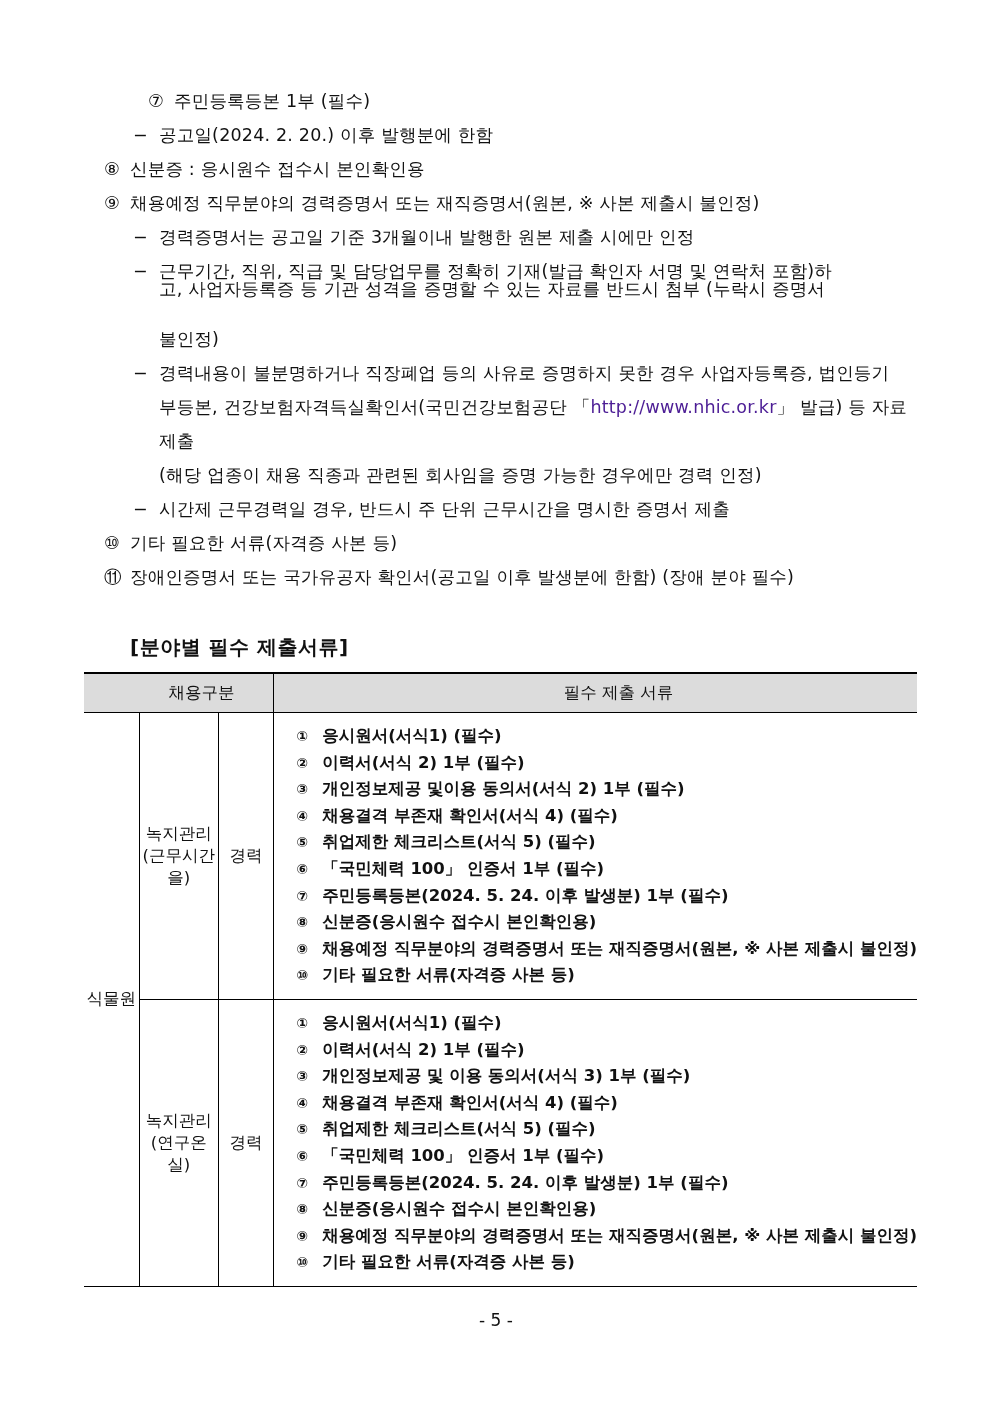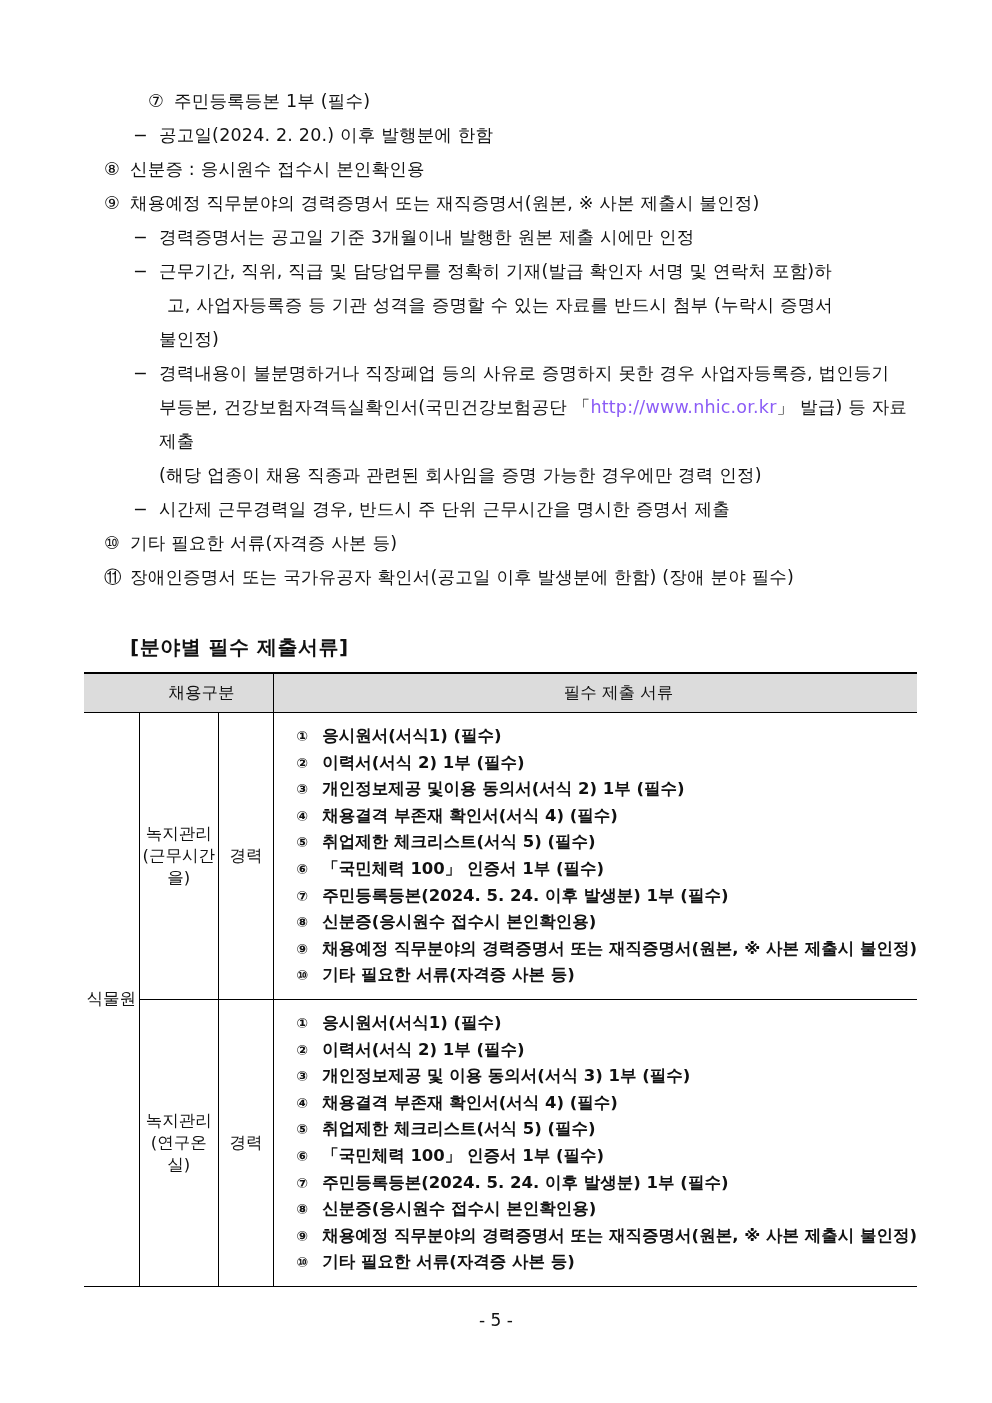--- a/index.html
+++ b/index.html
@@ -1,20 +1,20 @@
 <!DOCTYPE html>
 <html><head>
   <meta charset="utf-8">
   <style>
     html, body { margin: 0; padding: 0; background: #ffffff; }
     body { width: 992px; height: 1403px; position: relative; overflow: hidden;
            font-family: "DejaVu Sans", "Liberation Sans", sans-serif; color: #111; }
     .line { position: absolute; font-size: 17.5px; white-space: nowrap; letter-spacing: 0.2px; line-height: 24px; }
     .num { display: inline-block; width: 26px; }
-    .link { color: #8b5cf6; }
+    .link { color: #4c1d95; }
     .section-title { position: absolute; left: 106px; top: 634px; font-size: 20px; font-weight: bold; letter-spacing: 0.5px; margin-left: 24px; }
     table.req { position: absolute; left: 84px; top: 672px; width: 833px; border-collapse: collapse; font-size: 16.5px; }
     table.req th { background: #dcdcdc; font-weight: normal; height: 36px; border-top: 2.5px solid #000; border-bottom: 1px solid #000; padding-left: 47px; }
     table.req td { border: 1px solid #000; vertical-align: middle; text-align: center; padding: 0; }
     table.req td.first { border-left: none; }
     table.req td.last { border-right: none; text-align: left; padding: 10px 0 10px 22px; font-weight: bold; }
     table.req th.last { border-left: 1px solid #000; }
     table.req tr.bottom td { border-bottom: 1.5px solid #000; }
     .doc-item { line-height: 25.6px; white-space: nowrap; }
     .doc-item .n { display: inline-block; width: 26px; font-size: 14px; }
@@ -23,21 +23,21 @@
 </head>
 <body>
 
 <div id="intro">
     <div class="line" style="top: 89px; left: 120px; margin-left: 28px;"><span class="num">⑦</span><span>주민등록등본 1부 (필수)</span></div>
     <div class="line" style="top: 123px; left: 133px;"><span class="num">−</span><span>공고일(2024. 2. 20.) 이후 발행분에 한함</span></div>
     <div class="line" style="top: 157px; left: 104px;"><span class="num">⑧</span><span>신분증 : 응시원수 접수시 본인확인용</span></div>
     <div class="line" style="top: 191px; left: 104px;"><span class="num">⑨</span><span>채용예정 직무분야의 경력증명서 또는 재직증명서(원본, ※ 사본 제출시 불인정)</span></div>
     <div class="line" style="top: 225px; left: 133px;"><span class="num">−</span><span>경력증명서는 공고일 기준 3개월이내 발행한 원본 제출 시에만 인정</span></div>
     <div class="line" style="top: 259px; left: 133px;"><span class="num">−</span><span>근무기간, 직위, 직급 및 담당업무를 정확히 기재(발급 확인자 서명 및 연락처 포함)하</span></div>
-    <div class="line" style="top: 293px; left: 159px; margin-left: 8px;"><span>고, 사업자등록증 등 기관 성격을 증명할 수 있는 자료를 반드시 첨부 (누락시 증명서</span></div>
+    <div class="line" style="top: 277px; left: 159px;"><span>고, 사업자등록증 등 기관 성격을 증명할 수 있는 자료를 반드시 첨부 (누락시 증명서</span></div>
     <div class="line" style="top: 327px; left: 159px;"><span>불인정)</span></div>
     <div class="line" style="top: 361px; left: 133px;"><span class="num">−</span><span>경력내용이 불분명하거나 직장폐업 등의 사유로 증명하지 못한 경우 사업자등록증, 법인등기</span></div>
     <div class="line" style="top: 395px; left: 159px;"><span>부등본, 건강보험자격득실확인서(국민건강보험공단 「</span><span class="link">http://www.nhic.or.kr</span><span>」 발급) 등 자료</span></div>
     <div class="line" style="top: 429px; left: 159px;"><span>제출</span></div>
     <div class="line" style="top: 463px; left: 159px;"><span>(해당 업종이 채용 직종과 관련된 회사임을 증명 가능한 경우에만 경력 인정)</span></div>
     <div class="line" style="top: 497px; left: 133px;"><span class="num">−</span><span>시간제 근무경력일 경우, 반드시 주 단위 근무시간을 명시한 증명서 제출</span></div>
     <div class="line" style="top: 531px; left: 104px;"><span class="num">⑩</span><span>기타 필요한 서류(자격증 사본 등)</span></div>
     <div class="line" style="top: 565px; left: 104px;"><span class="num">⑪</span><span>장애인증명서 또는 국가유공자 확인서(공고일 이후 발생분에 한함) (장애 분야 필수)</span></div>
   </div>
 

